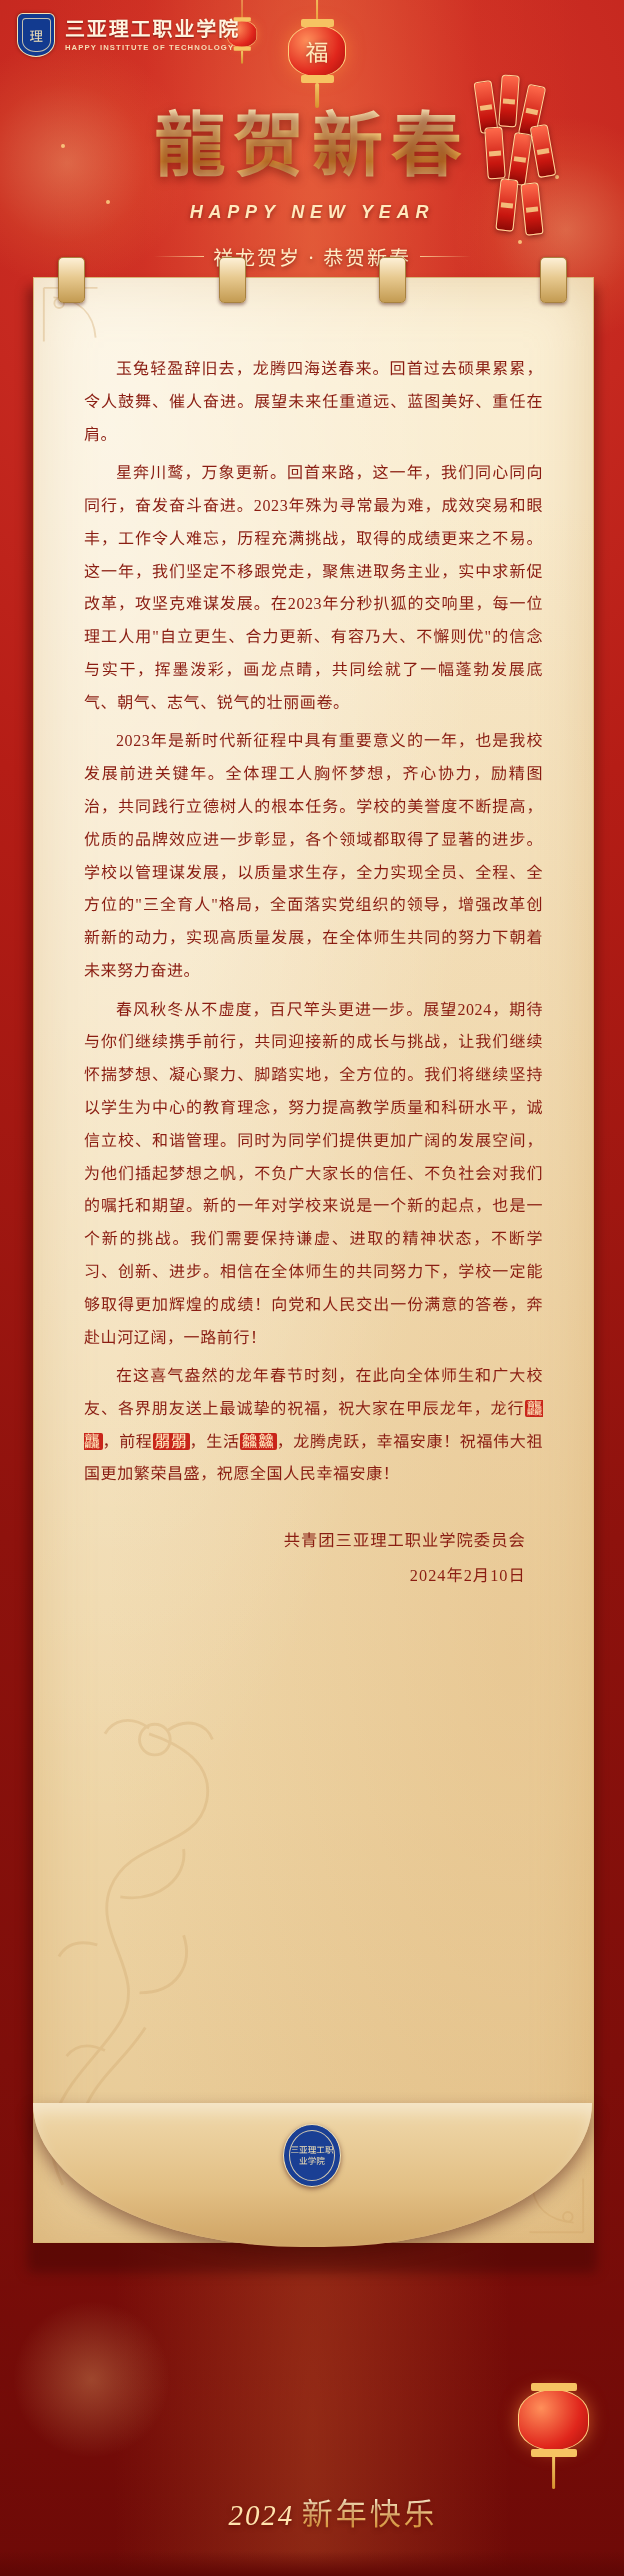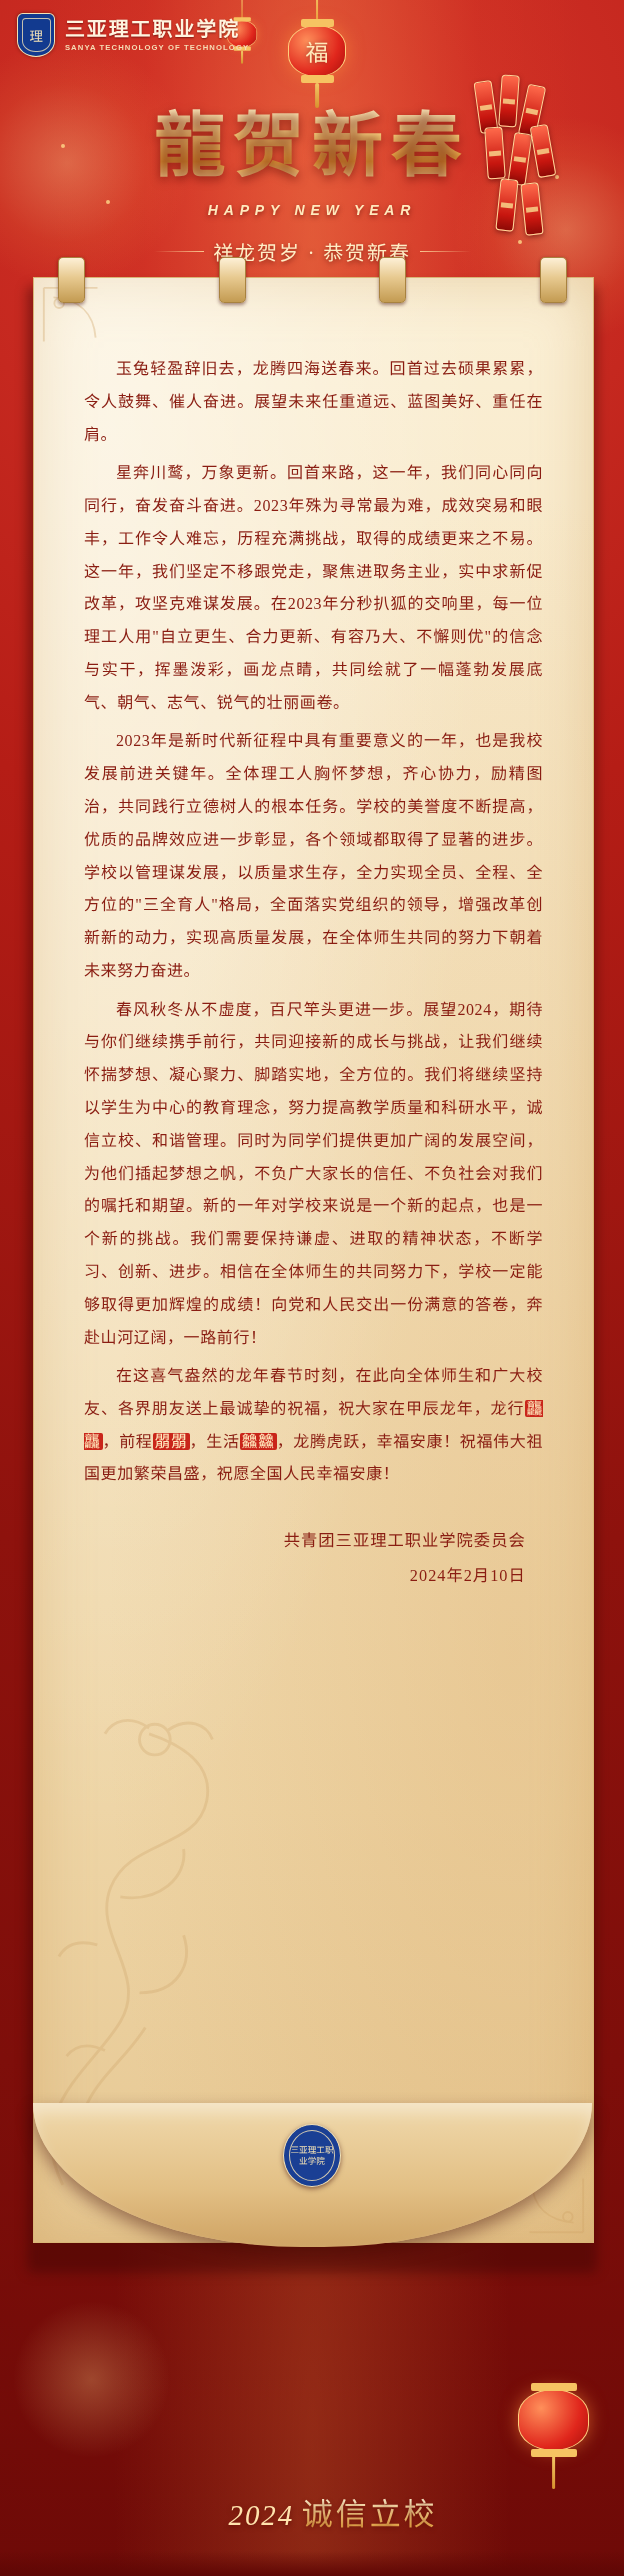--- a/index.html
+++ b/index.html
@@ -199,21 +199,21 @@
     color: #ffe7b0;
     background: linear-gradient(180deg, #fff6dc 8%, #ffd77f 46%, #e8a23a 72%, #fff0c9 100%);
     -webkit-background-clip: text;
     background-clip: text;
     -webkit-text-fill-color: transparent;
     text-shadow: 0 2.9px 9.6px rgba(90,10,0,0.55);
     padding: 0 27px;
   }
   .title-en {
     margin-top: 11.5px;
-    font-size: 14px;
+    font-size: 18px;
     letter-spacing: 5.8px;
     font-weight: bold;
     font-style: italic;
     color: #ffe9bd;
     text-shadow: 0 1.9px 5.8px rgba(90,10,0,0.6);
     text-align: center;
   }
   .subtitle-bar {
     margin: 19px auto 0;
     width: 317px;
@@ -467,21 +467,21 @@
   <div class="fan-burst" style="left:-58px; top:38px;  width:250px; height:250px;"></div>
   <div class="fan-burst" style="left:451px; top:115px; width:230px; height:230px;"></div>
 
   <div class="header">
     <div class="crest">
       <div class="shield"></div>
       <div class="inner">理</div>
     </div>
     <div class="school-name">
       <div class="cn">三亚理工职业学院</div>
-      <div class="en">SANYA TECHNOLOGY OF TECHNOLOGY</div>
+      <div class="en">HAPPY INSTITUTE OF TECHNOLOGY</div>
     </div>
   </div>
 
   <div class="lantern lantern-small">
     <div class="cord"></div>
     <div class="body"></div>
     <div class="tassel"></div>
   </div>
   <div class="lantern lantern-main">
     <div class="cord"></div>
@@ -577,18 +577,18 @@
 
   <div class="footer-burst"></div>
   <div class="footer-lantern">
     <div class="lantern" style="position:relative;">
       <div class="body" style="width:69px;height:60px;"></div>
       <div class="tassel" style="top:67px;height:33px;"></div>
     </div>
   </div>
 
   <div class="footer-greeting">
-    <span class="year">2024</span><span class="txt">诚信立校</span>
+    <span class="year">2024</span><span class="txt">新年快乐</span>
   </div>
 
   <div class="footer-line"></div>
 </div>
 
 
 </body></html>

